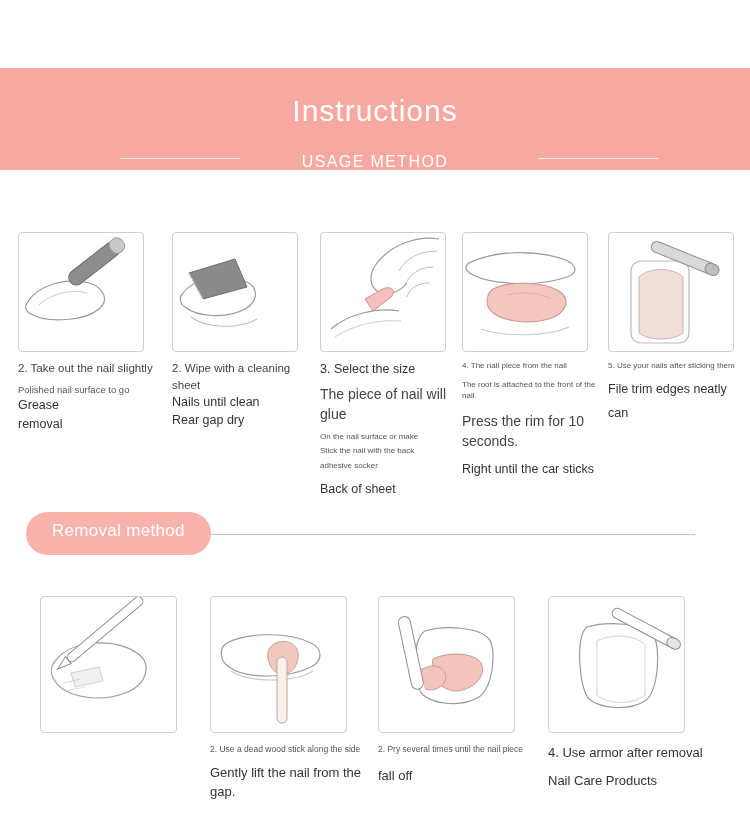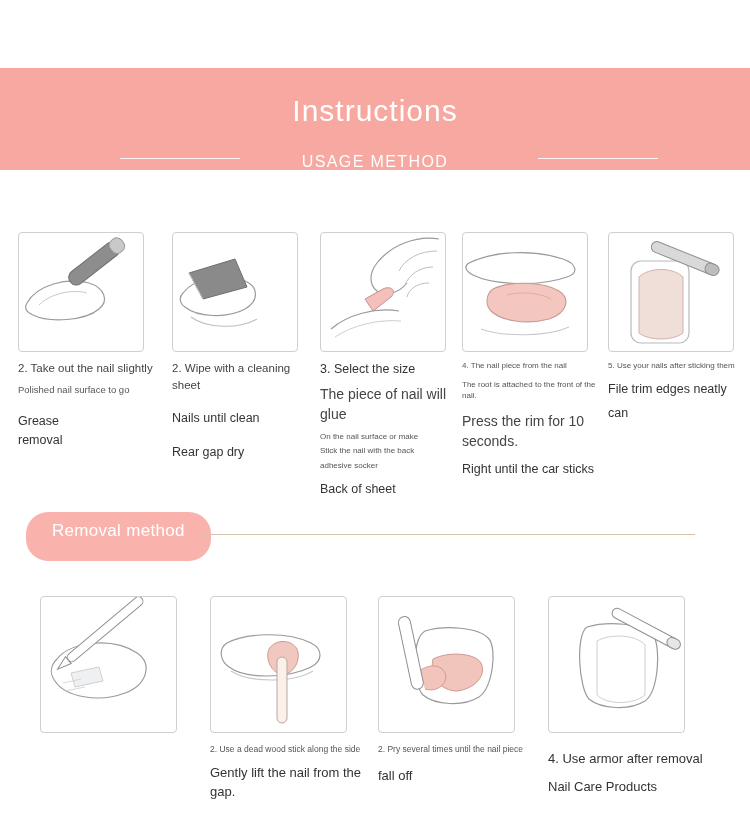--- a/index.html
+++ b/index.html
@@ -76,40 +76,40 @@
     background: #fff;
     position: relative;
     overflow: hidden;
   }
   .step .cap {
     margin-top: 8px;
     line-height: 1.45;
   }
   .cap-a { font-size: 11.5px; color: #444; }
   .cap-b { font-size: 9.5px; color: #555; margin-top: 6px; }
-  .cap-c { font-size: 12.5px; color: #333; margin-top: 16px; }
+  .cap-c { font-size: 12.5px; color: #333; margin-top: 0; }
   .cap-small { font-size: 8px; color: #555; }
   .cap-med { font-size: 14px; color: #444; }
 
   
   .removal-head {
     position: absolute;
     left: 0;
     top: 512px;
     width: 750px;
     height: 48px;
   }
   .pill {
     position: absolute;
     left: 26px;
     top: 0;
     background: #f9b3ac;
     color: #ffffff;
     font-size: 17px;
-    padding: 9px 26px 20px 26px;
+    padding: 9px 26px 14px 26px;
     border-radius: 22px;
     letter-spacing: 0.3px;
   }
   .rule {
     position: absolute;
     left: 200px;
     top: 22px;
     width: 495px;
     height: 1px;
     background: #d9c2ad;

